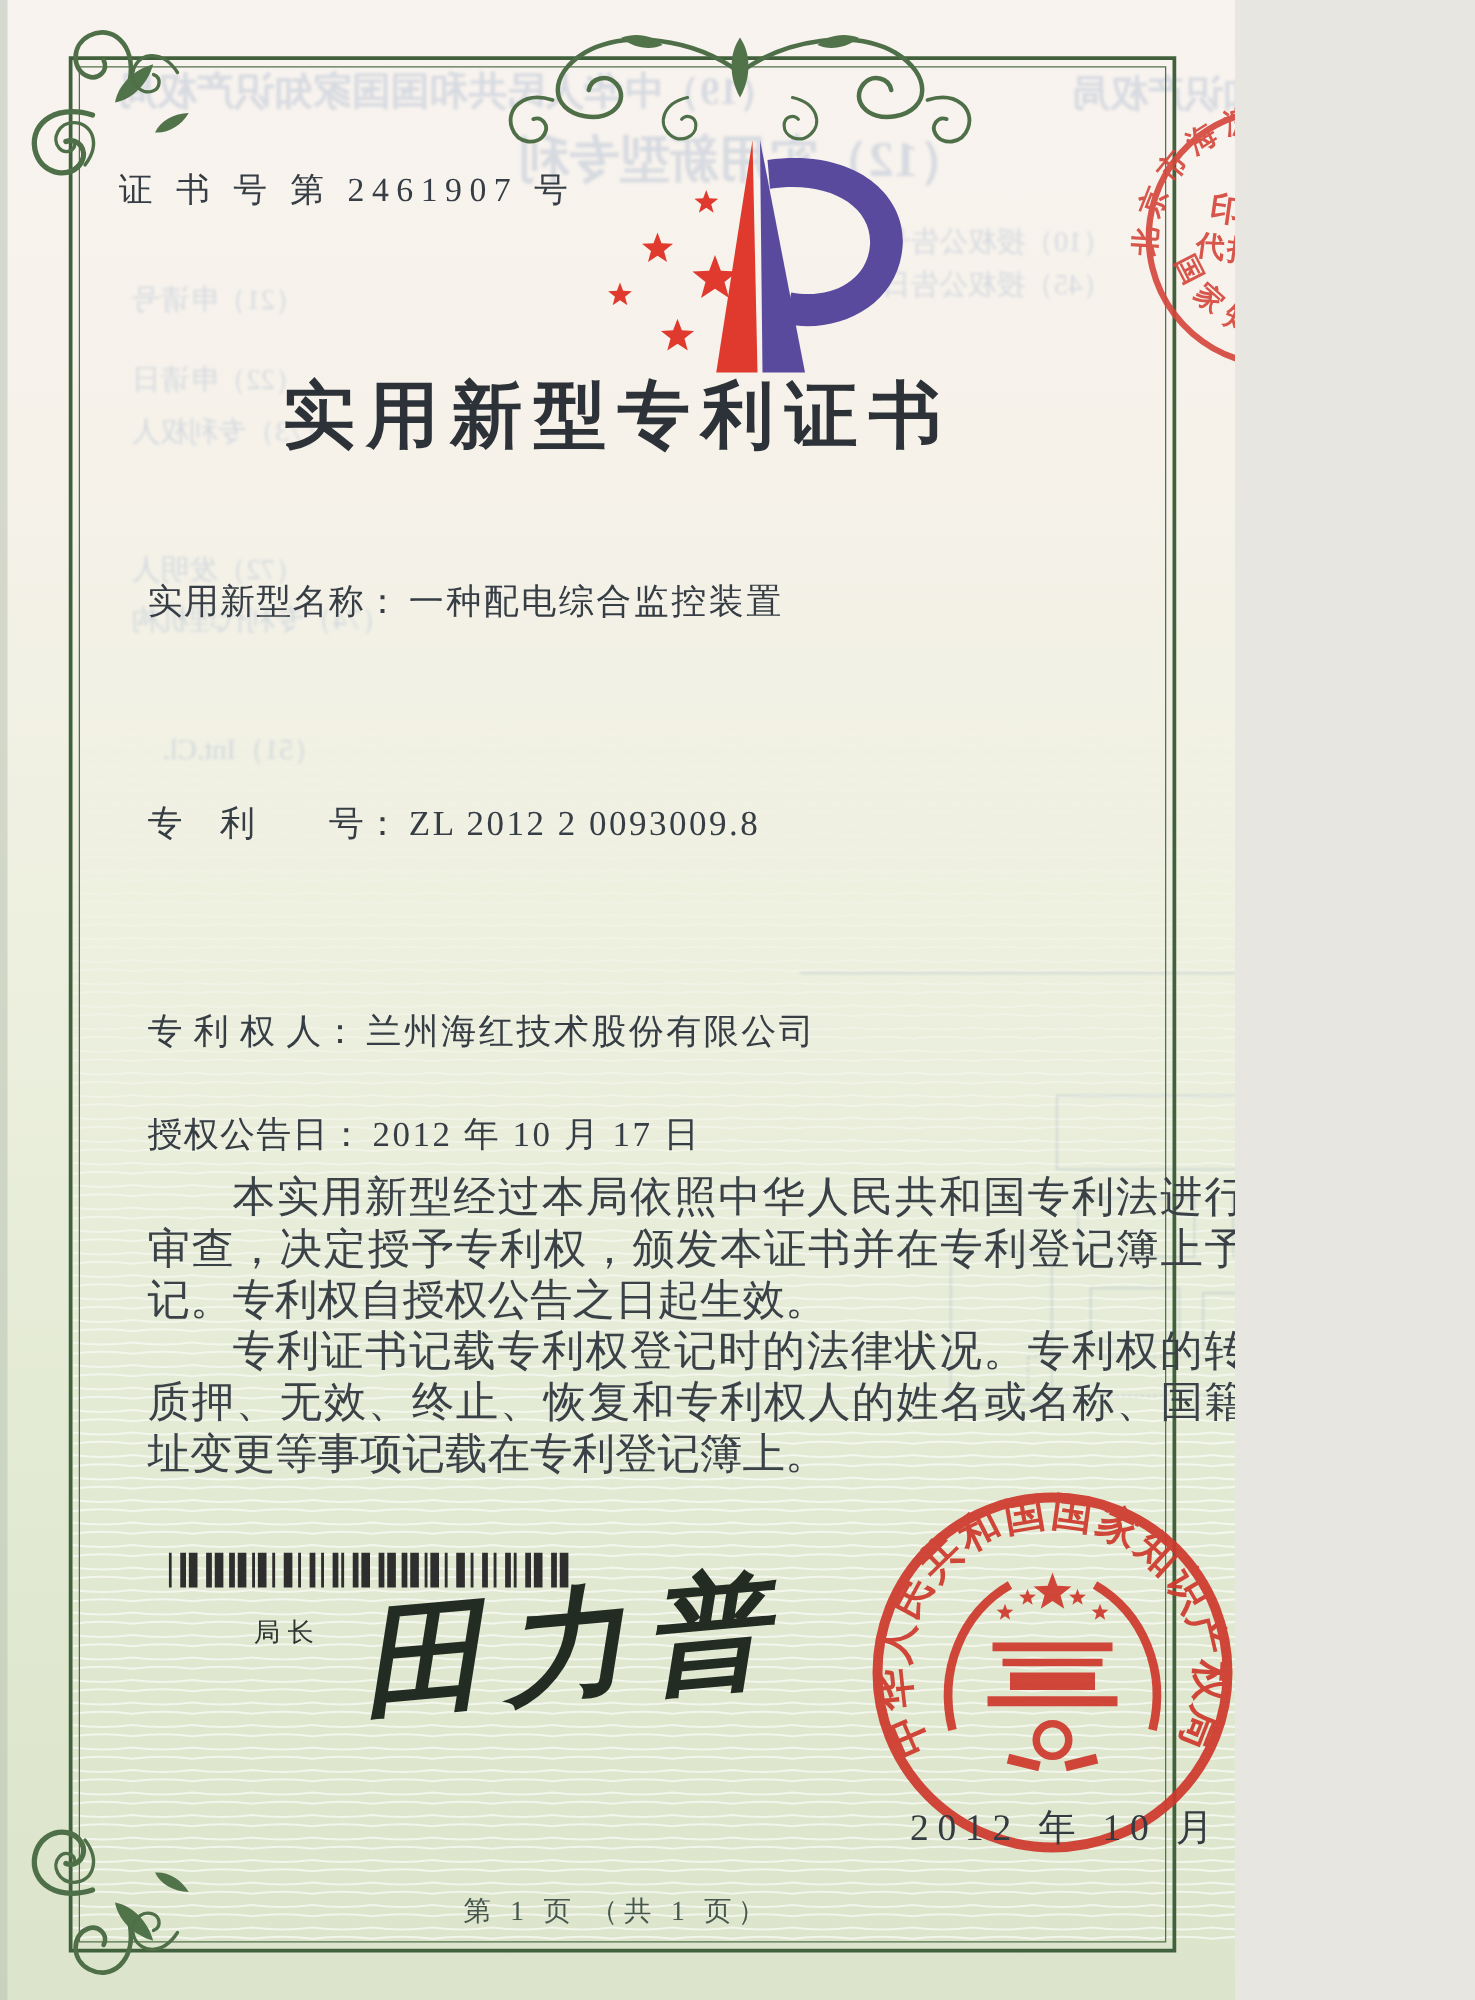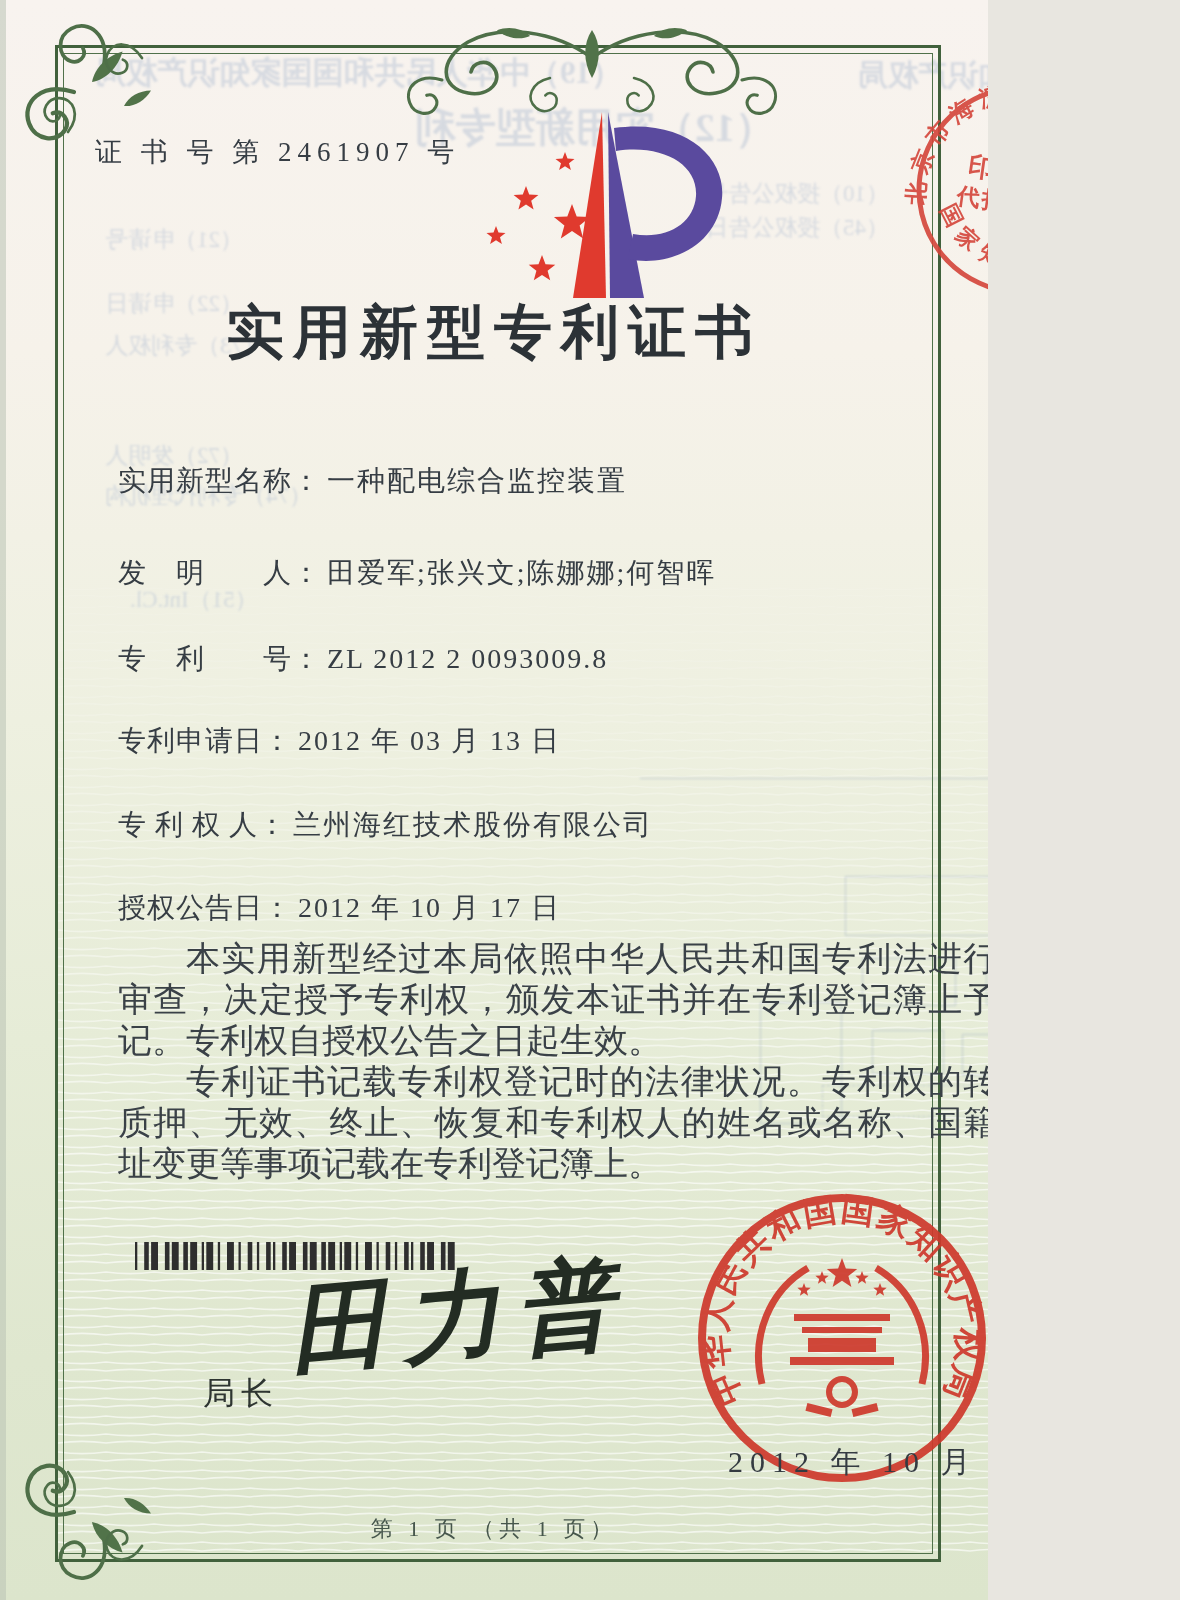--- a/index.html
+++ b/index.html
@@ -19,21 +19,21 @@
   .txt{position:absolute;color:#363d44;z-index:4;white-space:nowrap;}
   #cert-no{left:95px;top:134px;font-size:27px;letter-spacing:6px;}
   #title{left:0;right:0;top:294px;text-align:center;font-size:58px;font-weight:700;letter-spacing:9px;color:#2c3237;}
   .field{left:118px;font-size:28px;}
   .field .lab{letter-spacing:1px;}
   .field .val{margin-left:6px;letter-spacing:2px;}
   #f0{top:462px;text-align:right;} #f1{top:554px;} #f2{top:640px;} #f3{top:722px;} #f4{top:806px;} #f5{top:889px;}
   #paras{position:absolute;left:118px;top:938px;width:950px;z-index:4;color:#3a4147;}
   #paras p{margin:0;font-size:34px;line-height:41px;text-indent:2em;text-align:justify;white-space:normal;}
   #barcode{position:absolute;left:135px;top:1242px;z-index:4;}
-  #juzhang{left:203px;top:1372px;font-size:32px;letter-spacing:6px;color:#2e3531;}
+  #juzhang{left:203px;top:1292px;font-size:21px;letter-spacing:6px;color:#2e3531;}
   #sig{left:288px;top:1252px;font-size:98px;font-weight:600;font-style:italic;letter-spacing:16px;
        color:#232c23;transform:rotate(-5deg);z-index:5;font-family:"DejaVu Serif",serif;}
   #seal-date{left:728px;top:1442px;font-size:30px;letter-spacing:7px;color:#343b41;z-index:6;}
   #footer{left:0;right:0;top:1514px;text-align:center;font-size:22px;letter-spacing:5px;color:#46564c;}
   #logo{position:absolute;left:452px;top:106px;z-index:4;}
   #big-seal{position:absolute;left:686px;top:1186px;z-index:5;opacity:.92;}
   #tax-stamp{position:absolute;left:901px;top:70px;z-index:5;transform:rotate(8deg);opacity:.9;}
   #ornaments{position:absolute;left:0;top:0;z-index:3;pointer-events:none;}
 </style>
 </head>
@@ -223,23 +223,21 @@
         <polygon points="120.0,98.0 124.7,110.5 138.1,111.1 127.6,119.5 131.2,132.4 120.0,125.0 108.8,132.4 112.4,119.5 101.9,111.1 115.3,110.5 " fill="#e03a2e"></polygon>
         <polygon points="90.0,149.0 93.5,158.2 103.3,158.7 95.6,164.8 98.2,174.3 90.0,168.9 81.8,174.3 84.4,164.8 76.7,158.7 86.5,158.2 " fill="#e03a2e"></polygon>
       </g>
   </svg>
 
   <div id="cert-no" class="txt">证 书 号 第 2461907 号</div>
 
   <div id="title" class="txt">实用新型专利证书</div>
 
   <div id="f0" class="txt field"><span class="lab">实用新型名称：</span><span class="val">一种配电综合监控装置</span></div>
-  <div id="f1" class="txt field"><span class="lab">发　明　　人：</span><span class="val">田爱军;张兴文;陈娜娜;何智晖</span></div>
   <div id="f2" class="txt field"><span class="lab">专　利　　号：</span><span class="val">ZL 2012 2 0093009.8</span></div>
-  <div id="f3" class="txt field"><span class="lab">专利申请日：</span><span class="val">2012 年 03 月 13 日</span></div>
   <div id="f4" class="txt field"><span class="lab">专 利 权 人：</span><span class="val">兰州海红技术股份有限公司</span></div>
   <div id="f5" class="txt field"><span class="lab">授权公告日：</span><span class="val">2012 年 10 月 17 日</span></div>
 
   <div id="paras">
     <p>本实用新型经过本局依照中华人民共和国专利法进行初步审查，决定授予专利权，颁发本证书并在专利登记簿上予以登记。专利权自授权公告之日起生效。</p>
     <p>专利证书记载专利权登记时的法律状况。专利权的转移、质押、无效、终止、恢复和专利权人的姓名或名称、国籍、地址变更等事项记载在专利登记簿上。</p>
   </div>
 
   <svg id="barcode" width="326" height="30">
       <rect x="0" y="0" width="2.3" height="28" fill="#2e2e2e"></rect>

